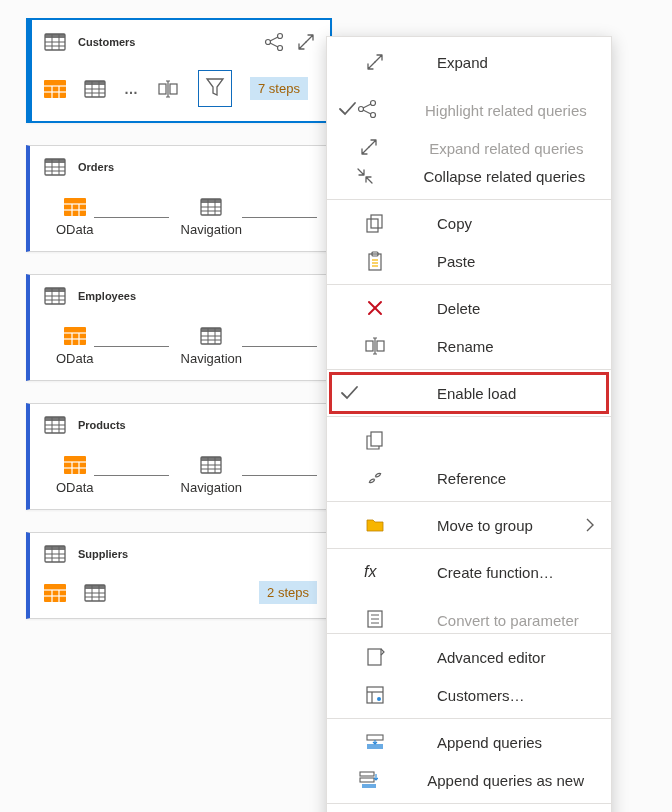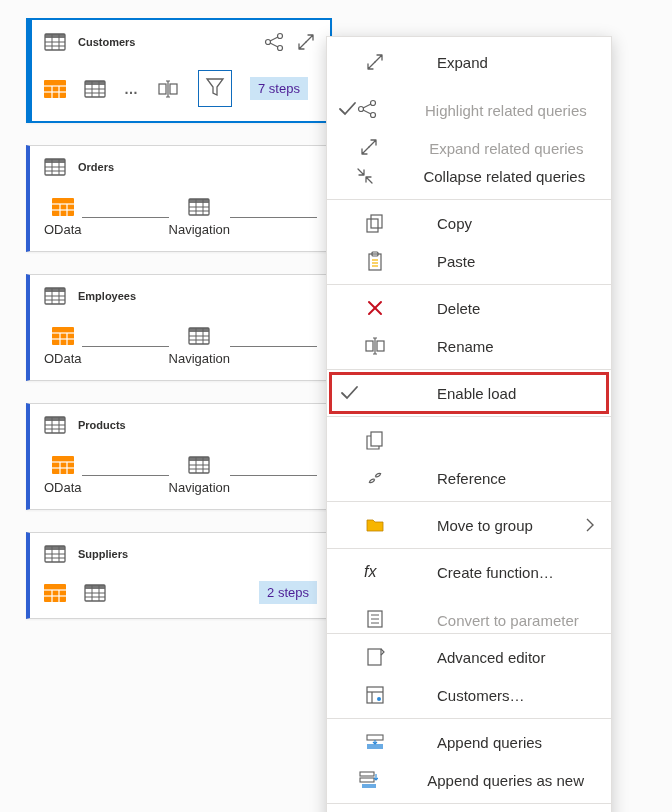--- a/index.html
+++ b/index.html
@@ -58,33 +58,33 @@
   .card-header .spacer{flex:1;}
   .card-toolbar{
     display:flex;
     align-items:center;
     gap:18px;
     margin-top:18px;
     flex-wrap:wrap;
   }
   .steps-badge{
     background:var(--step-bg);
-    color:#4c1d95;
+    color:#a16207;
     font-size:13px;
     padding:4px 8px;
   }
 
   
   .flow{
     display:flex;
     align-items:center;
     gap:0;
     margin-top:22px;
   }
-  .flow .node{display:flex;flex-direction:column;align-items:center;gap:6px;}
+  .flow .node{display:flex;flex-direction:column;align-items:center;gap:6px;margin-left:12px;}
   .flow .node span{font-size:13px;color:var(--text);}
   .flow .line{flex:1;height:0;border-top:1px solid #7a7a7a;min-width:34px;}
 
   
   .ico{display:inline-flex;align-items:center;justify-content:center;}
   .ico svg{display:block;}
 
   
   .filter-box{
     border:1px solid var(--filter-sel);

